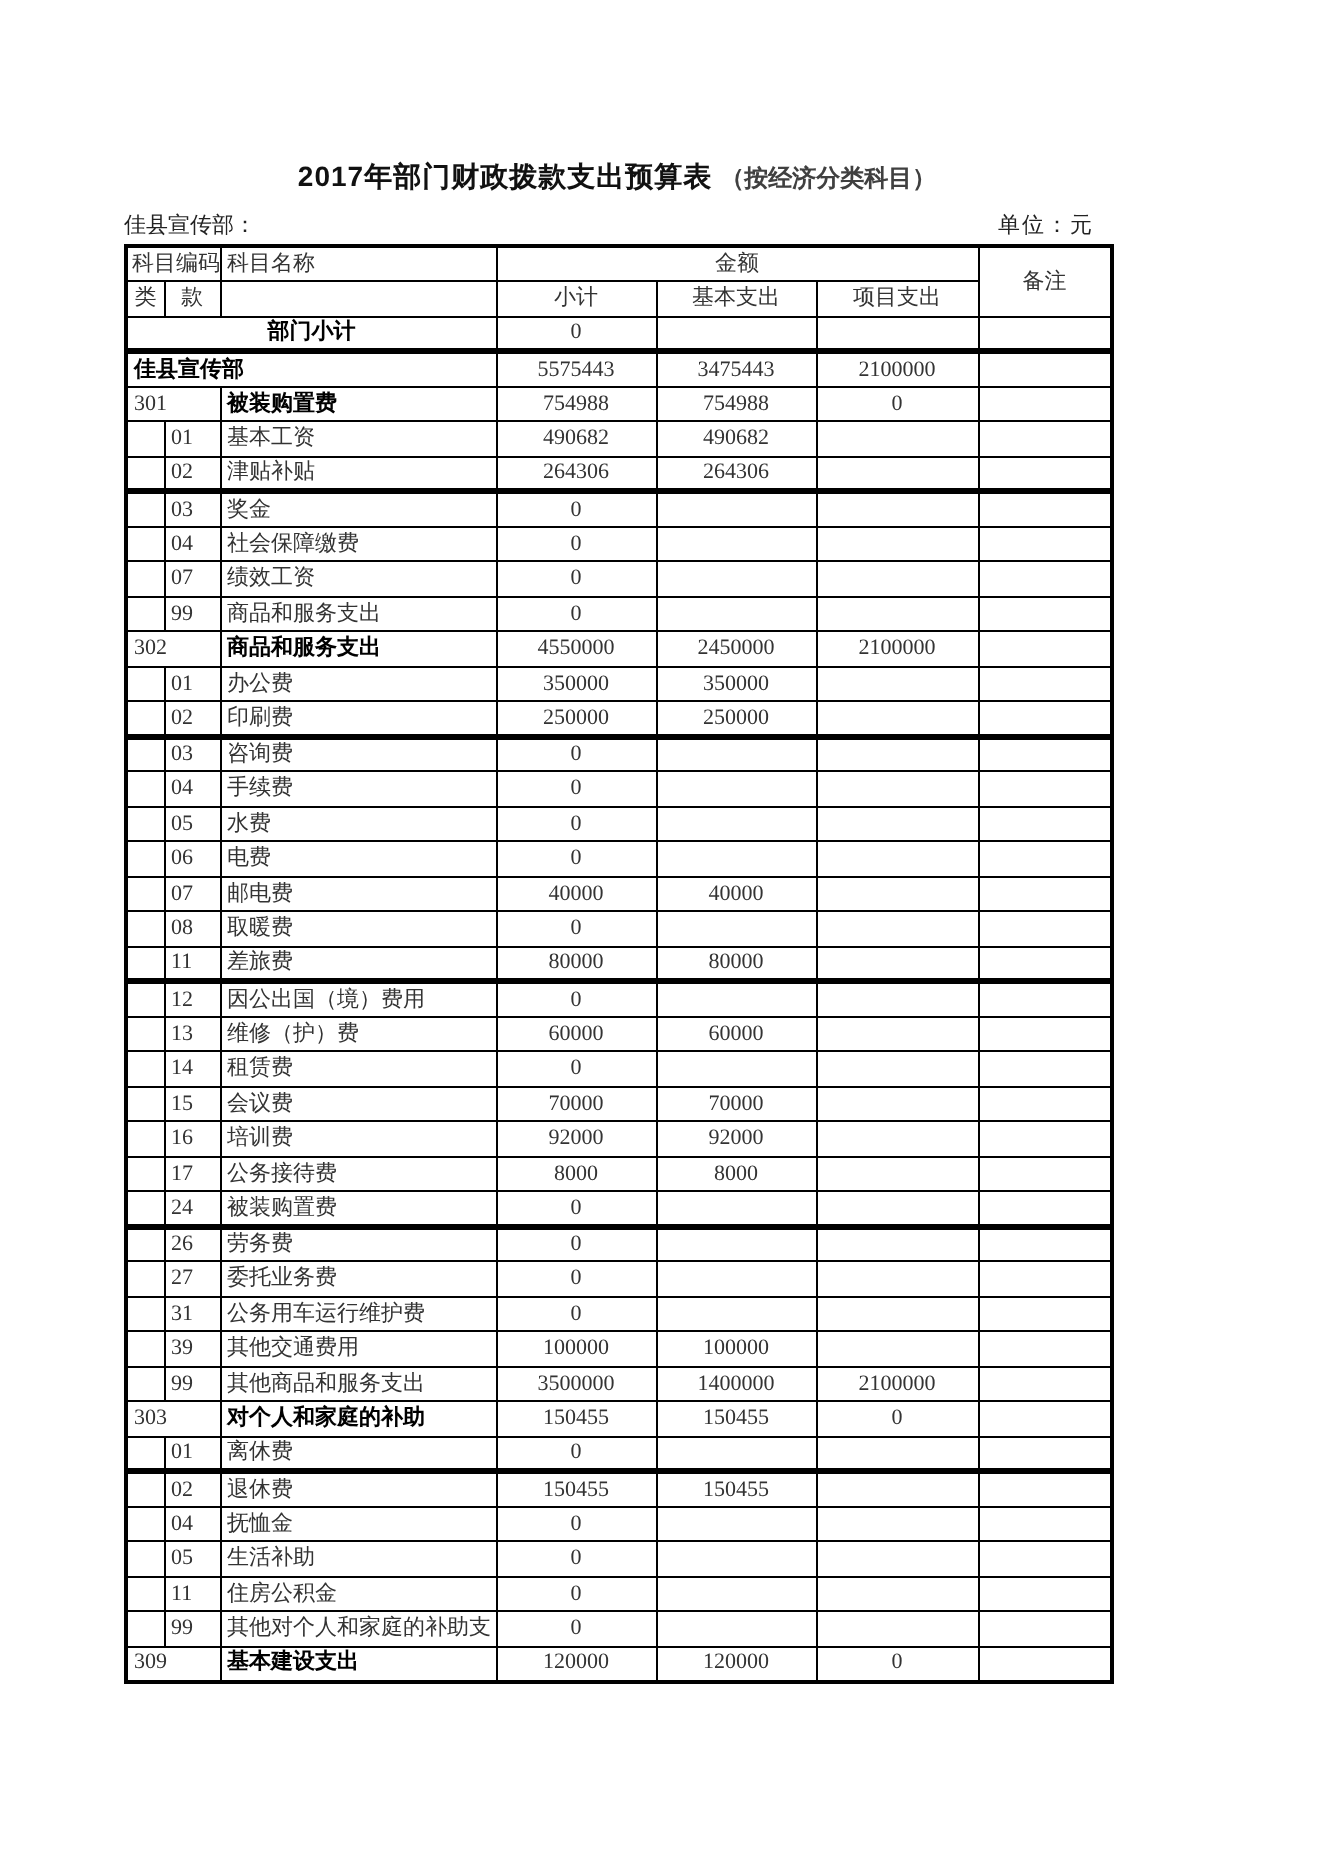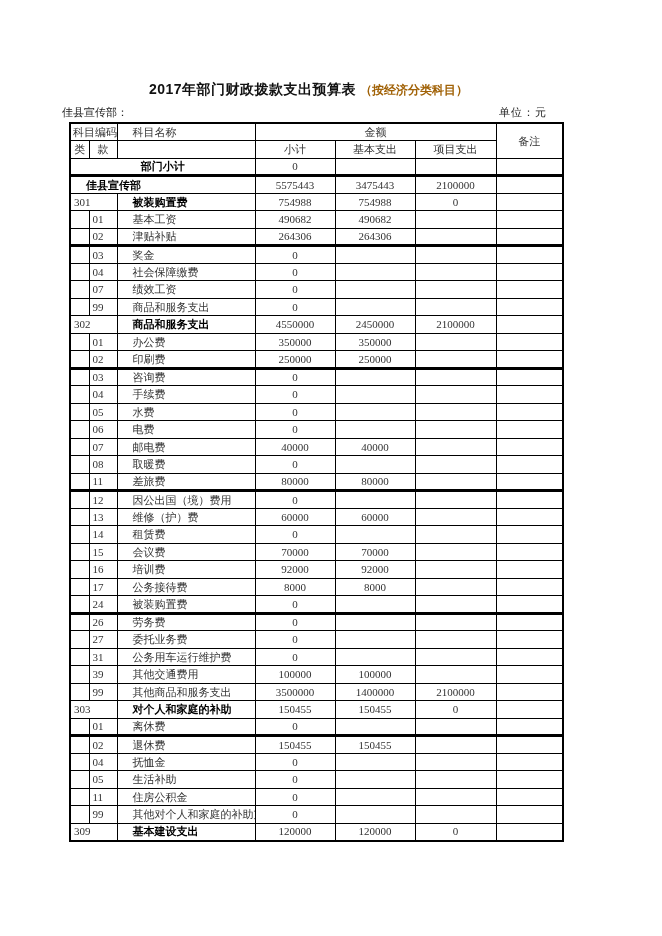--- a/index.html
+++ b/index.html
@@ -16,47 +16,47 @@
     position:absolute; top:80px; left:62px; width:493px;
     text-align:center; white-space:nowrap;
   }
   .title-main {
     font-family:"Liberation Sans","DejaVu Sans",sans-serif;
     font-size:14px; font-weight:bold; color:#111;
     letter-spacing:0.5px;
   }
   .title-paren {
     font-family:"Liberation Sans","DejaVu Sans",sans-serif;
-    font-size:12px; font-weight:bold; color:#a16207;
+    font-size:12px; font-weight:bold; color:#404040;
   }
   .meta-row {
     position:absolute; top:105px; left:62px; width:493px;
     display:flex; justify-content:space-between;
     font-size:11px; color:#222;
   }
   .meta-row .unit { padding-right:8px; letter-spacing:1px; }
   table.budget {
-    position:absolute; top:122px; left:69px;
+    position:absolute; top:122px; left:62px;
     width:493px;
     border-collapse:collapse; table-layout:fixed;
     border:2px solid #000;
   }
   table.budget th, table.budget td {
     border:1px solid #000;
     height:17.5px;
     font-size:11px;
     font-weight:normal;
     line-height:1.1;
     padding:0 2px;
     text-align:center;
     vertical-align:middle;
     color:#333;
     white-space:nowrap; overflow:hidden;
   }
-  table.budget .l { text-align:left; padding-left:15px; }
+  table.budget .l { text-align:left; padding-left:3px; }
   table.budget .code { text-align:left; padding-left:3px;margin-top:44px; }
   table.budget .bold { font-weight:bold; color:#000; }
   table.budget tr.tb td { border-bottom:3px solid #000; }
 </style>
 </head>
 <body>
 
 <div class="page">
 
   <div class="title-row">

